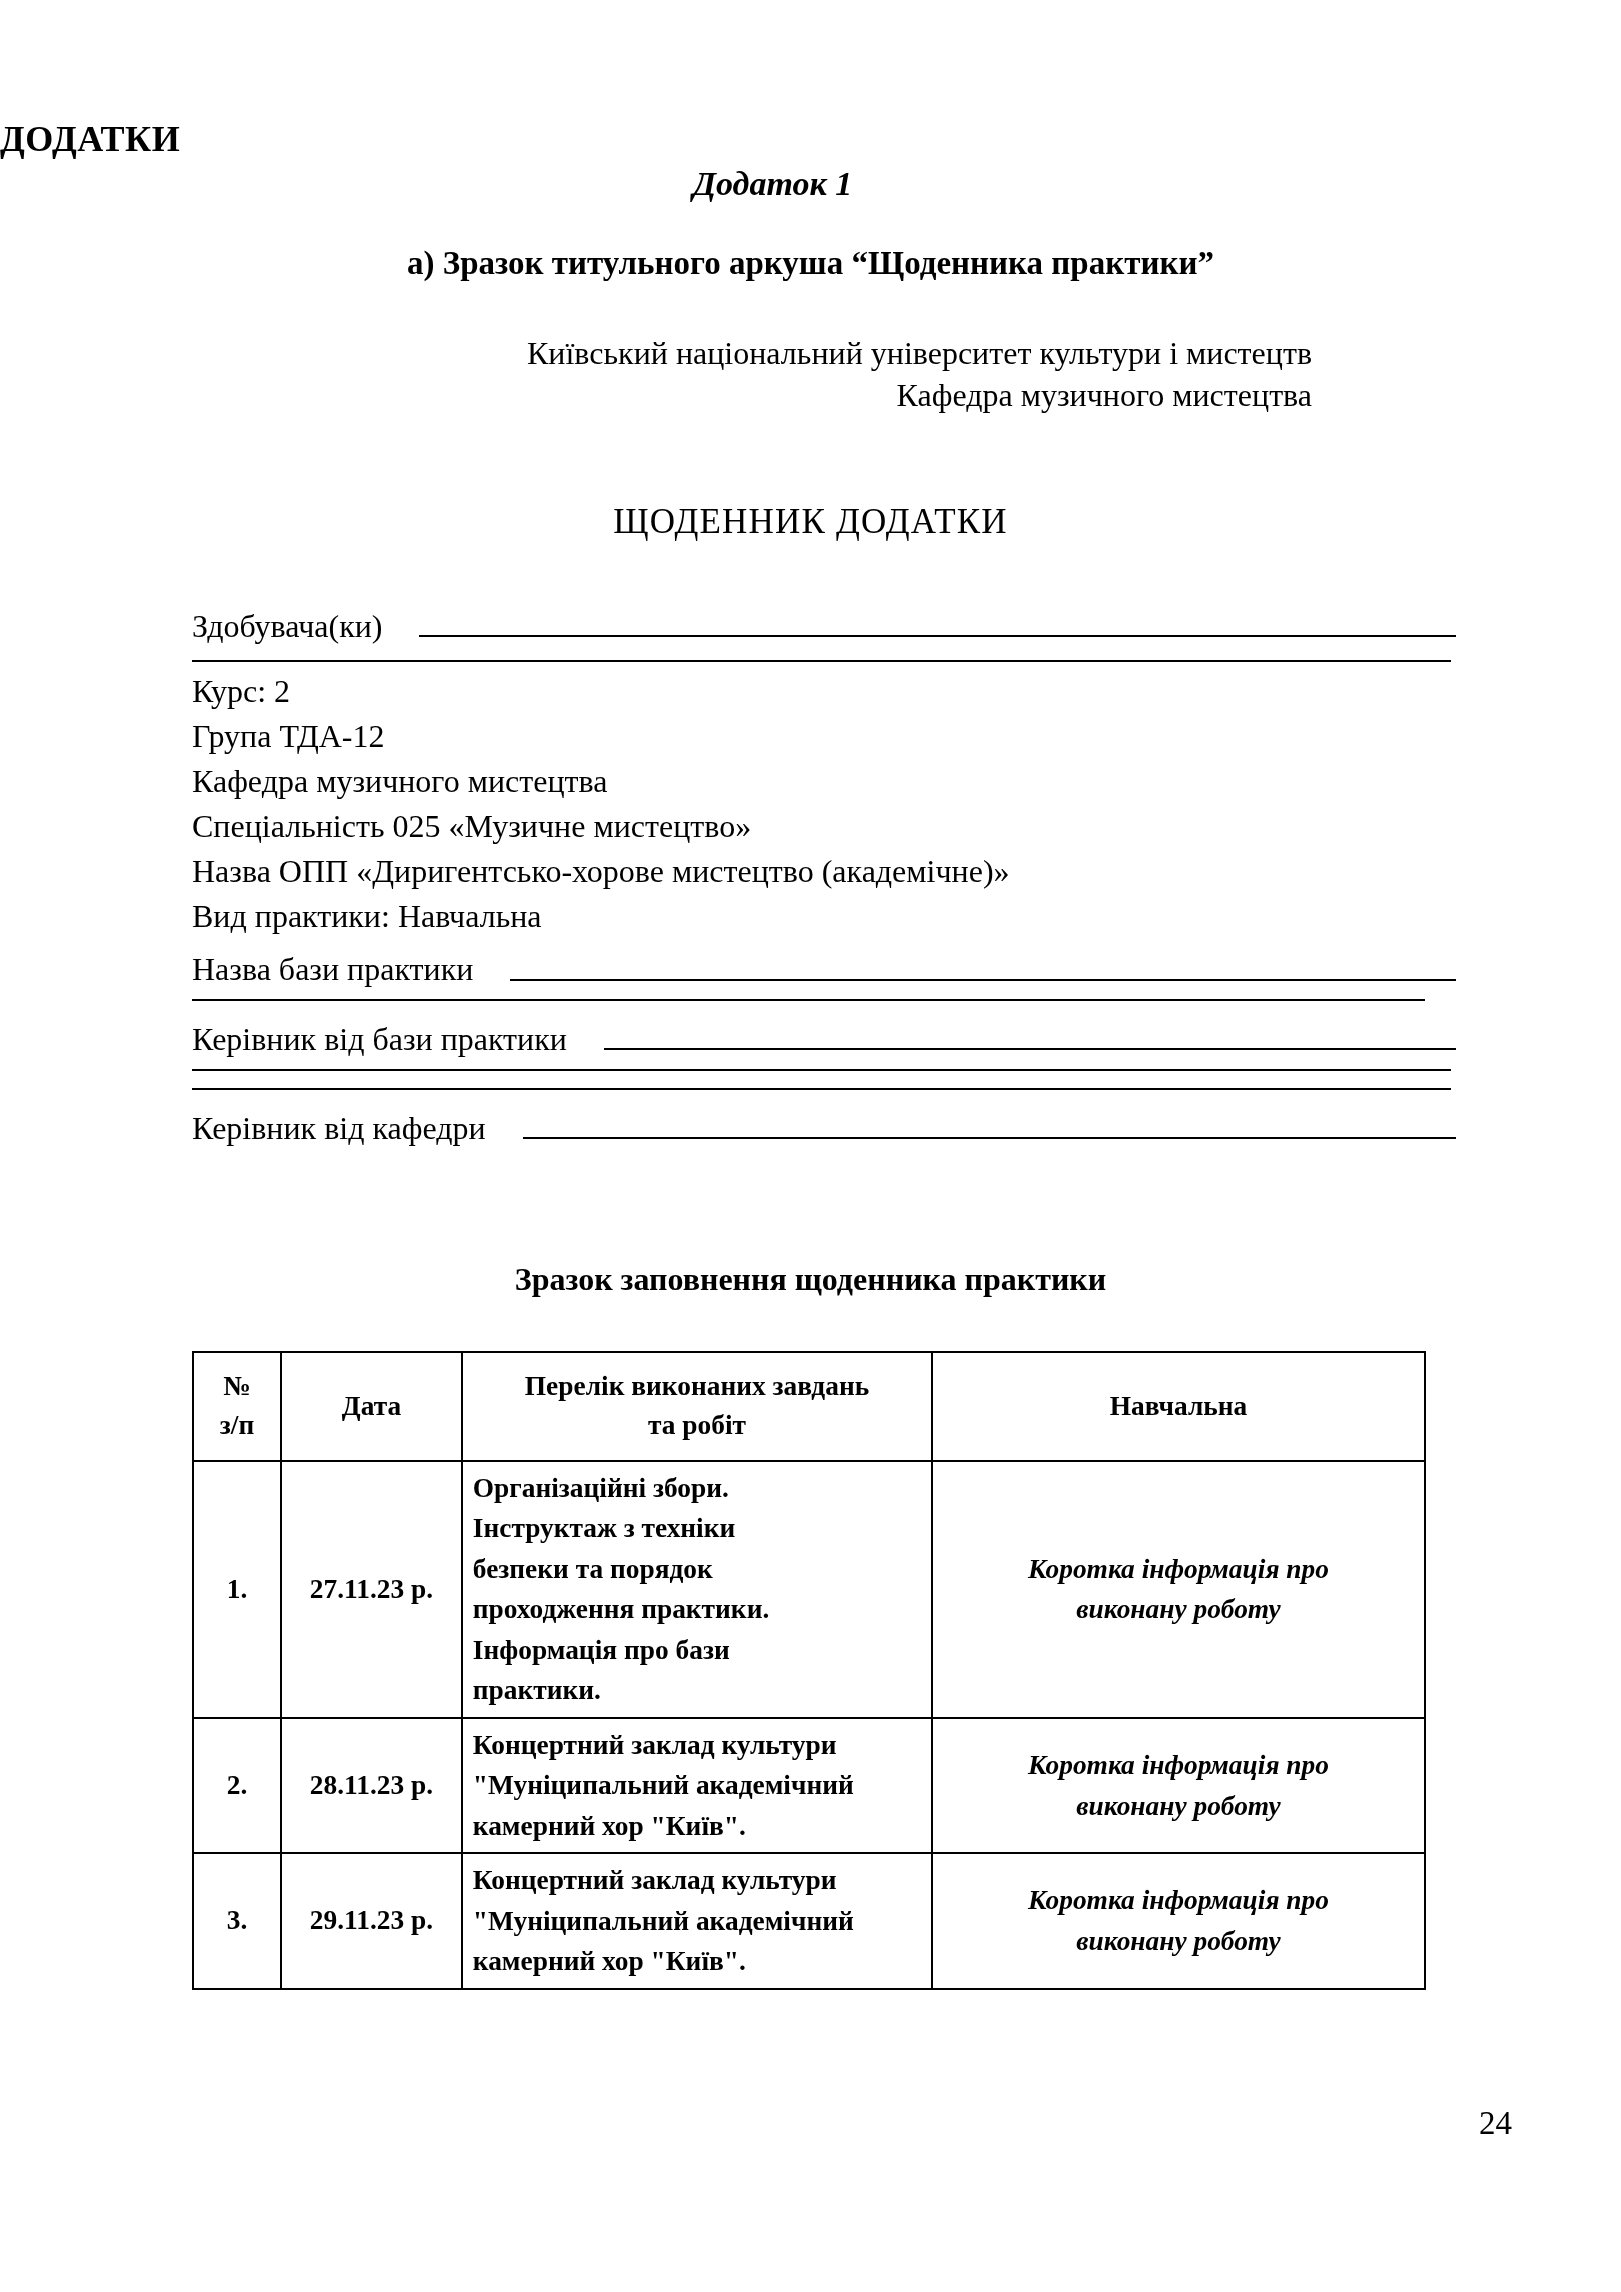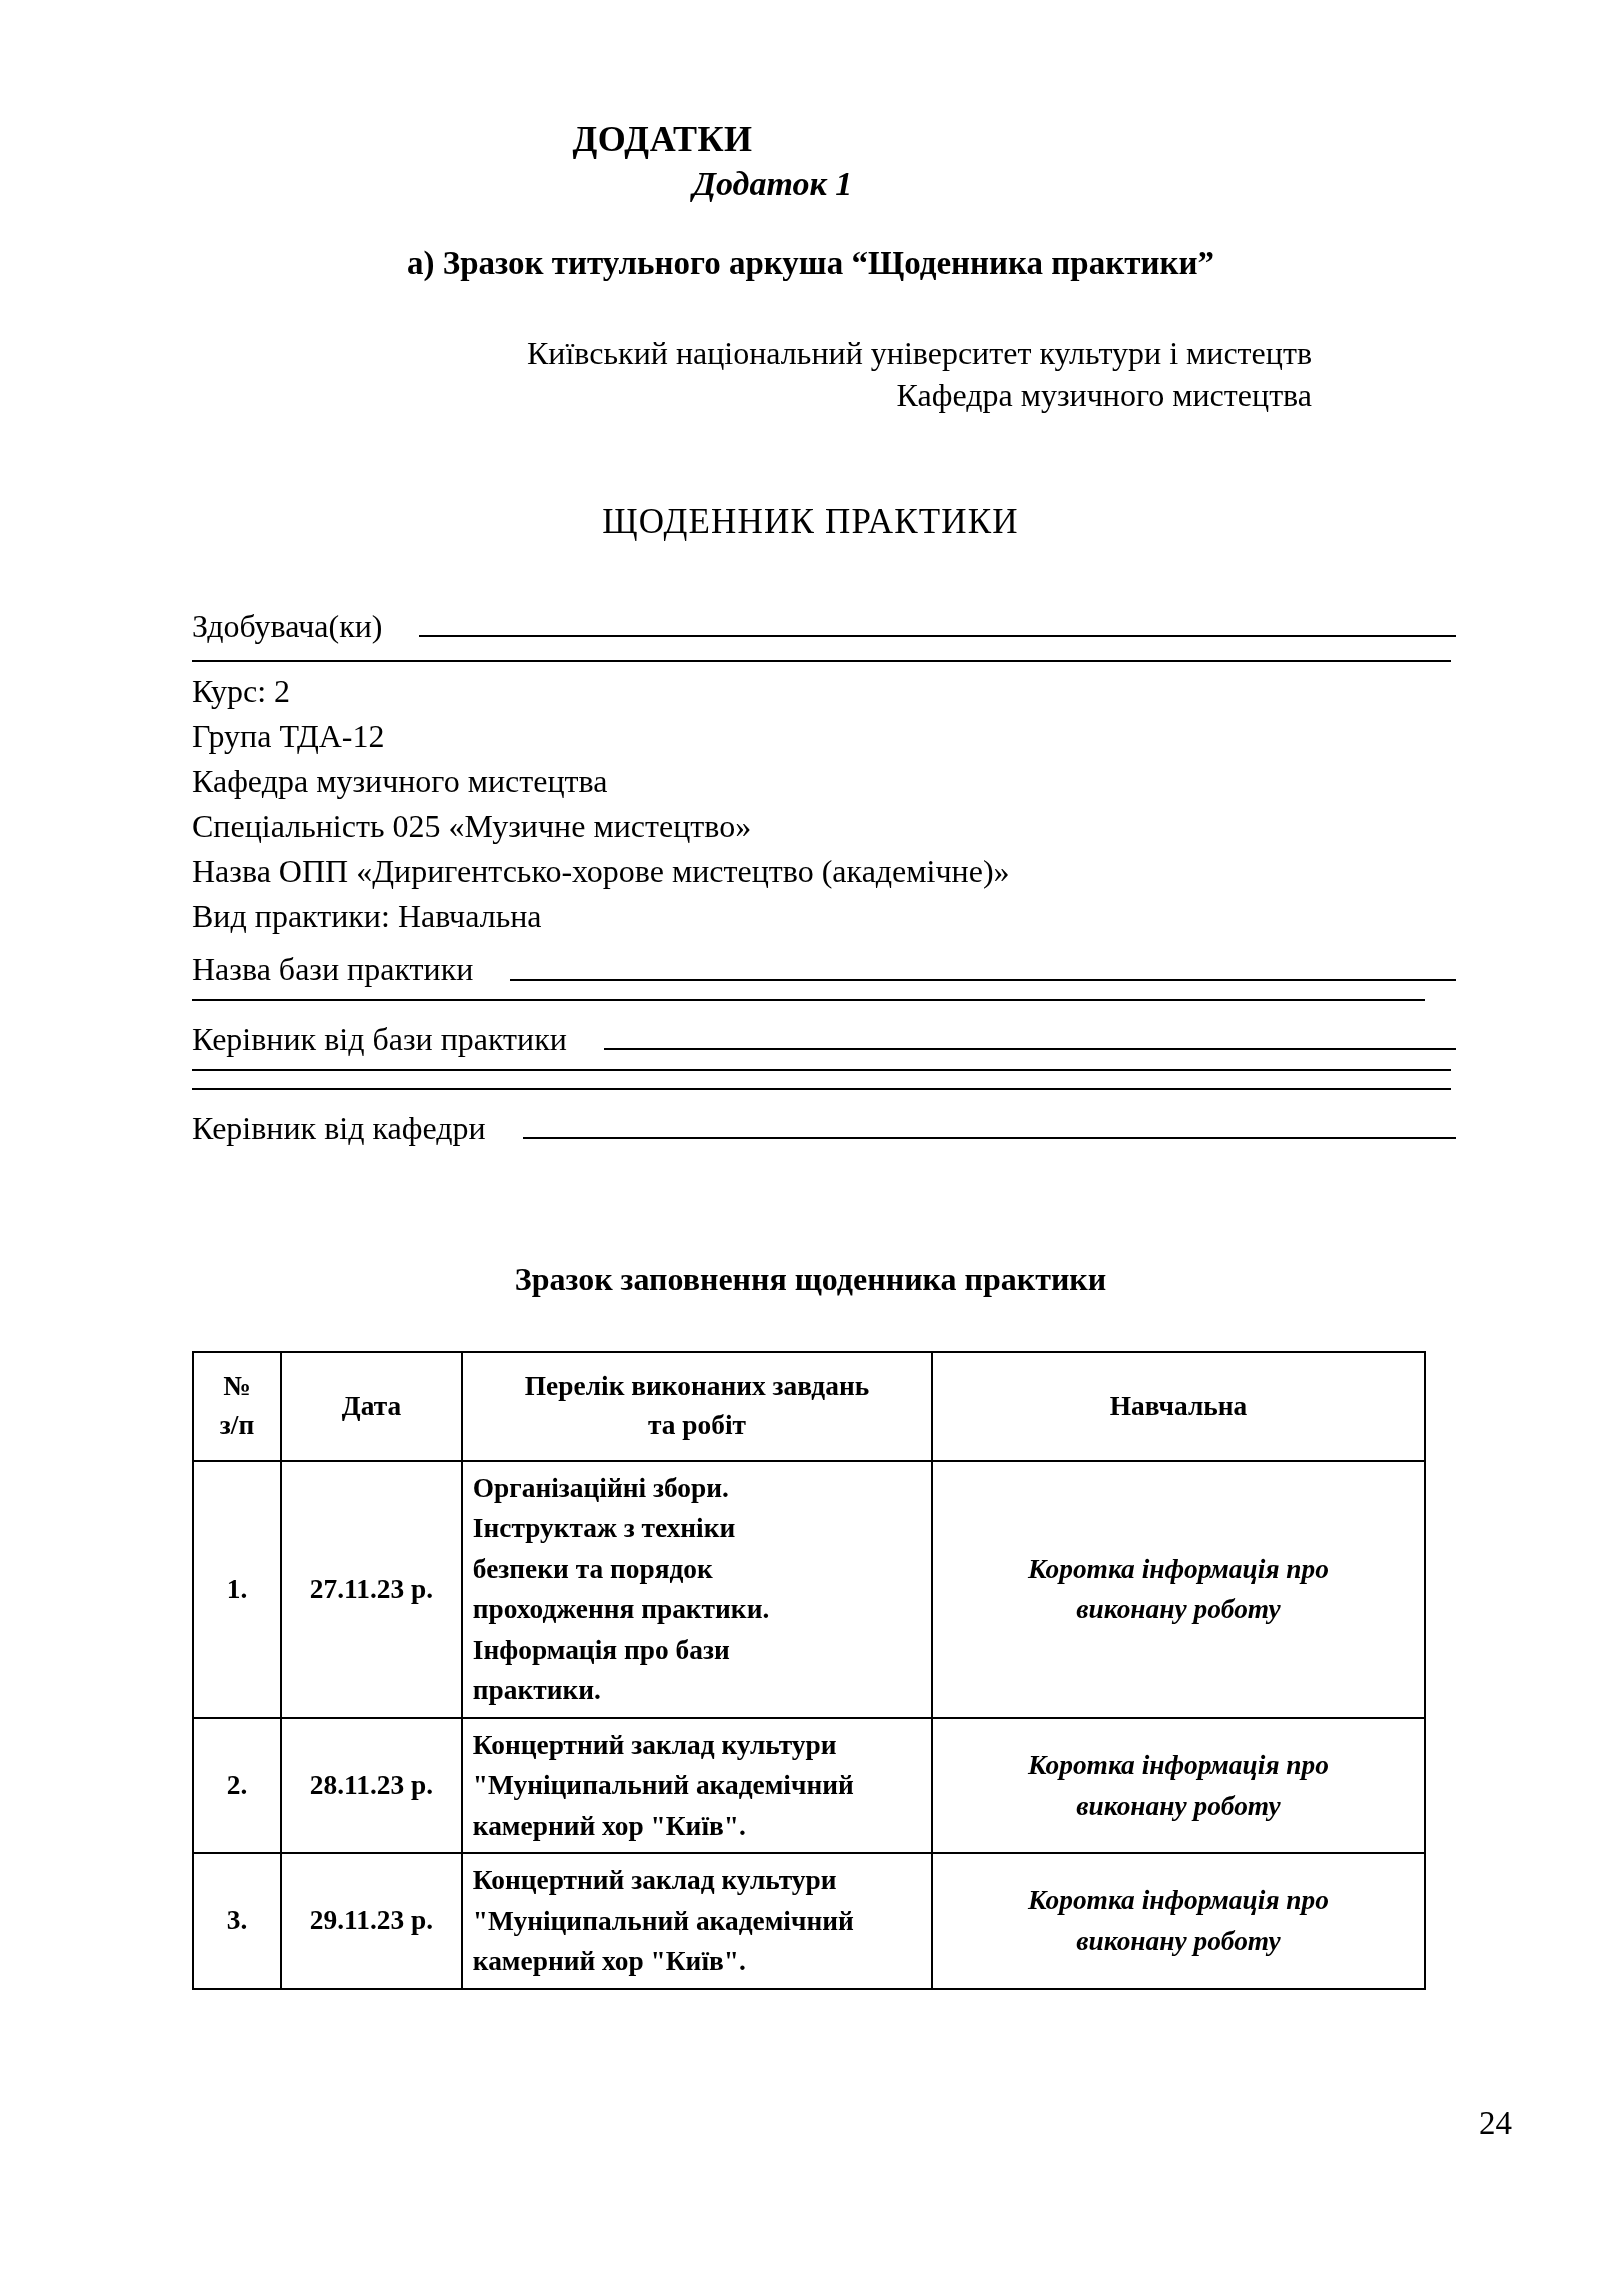--- a/index.html
+++ b/index.html
@@ -19,21 +19,20 @@
     box-sizing: border-box;
     overflow: hidden;
   }
 
   
   .title-appendices {
     position: absolute;
     top: 118px;
     left: 0;
     width: 1325px;
-    text-align: center;
     font-size: 36px;
     font-weight: bold;
     letter-spacing: 0.5px;
   }
   .appendix-no {
     position: absolute;
     top: 165px;
     left: 0;
     width: 1621px;
     text-align: center;
@@ -179,21 +178,21 @@
 
   <div class="appendix-no">Додаток 1</div>
 
   <div class="subtitle-a">а) Зразок титульного аркуша “Щоденника практики”</div>
 
   <div class="univ-block">
     <div>Київський національний університет культури і мистецтв</div>
     <div>Кафедра музичного мистецтва</div>
   </div>
 
-  <div class="diary-title">ЩОДЕННИК ПРАКТИКИ</div>
+  <div class="diary-title">ЩОДЕННИК ДОДАТКИ</div>
 
   <div class="form-area">
 
     <div class="fline">
       <span class="lab">Здобувача(ки)</span>
       <span class="rule"></span>
     </div>
 
     <div class="spacer-18"></div>
 

